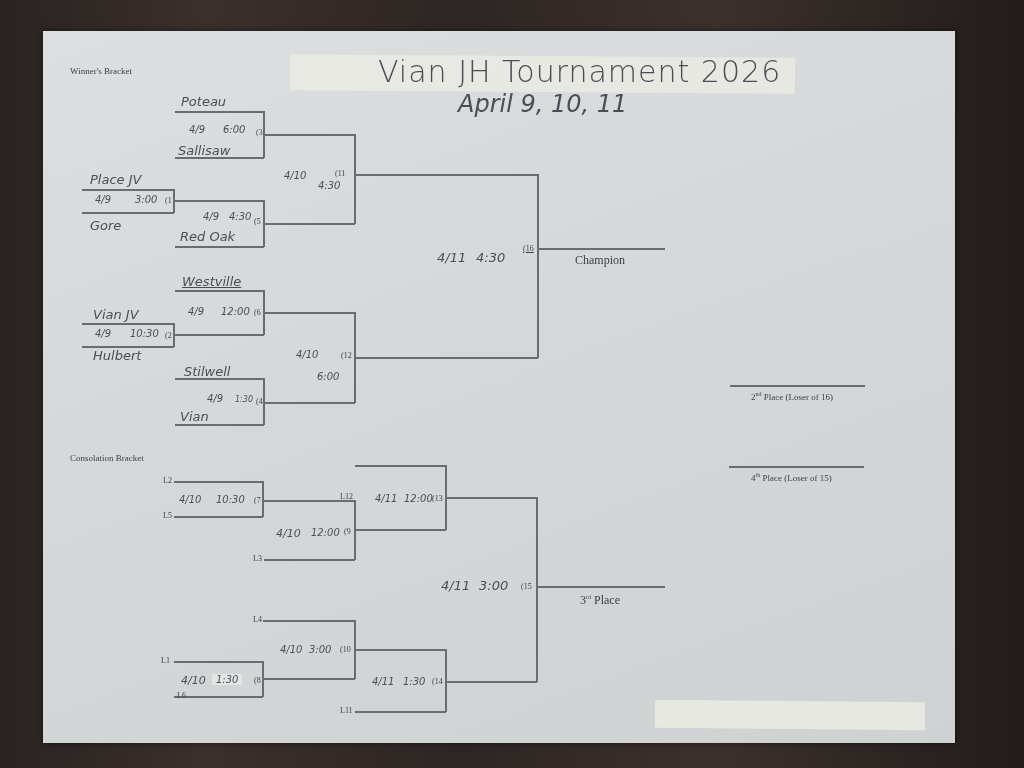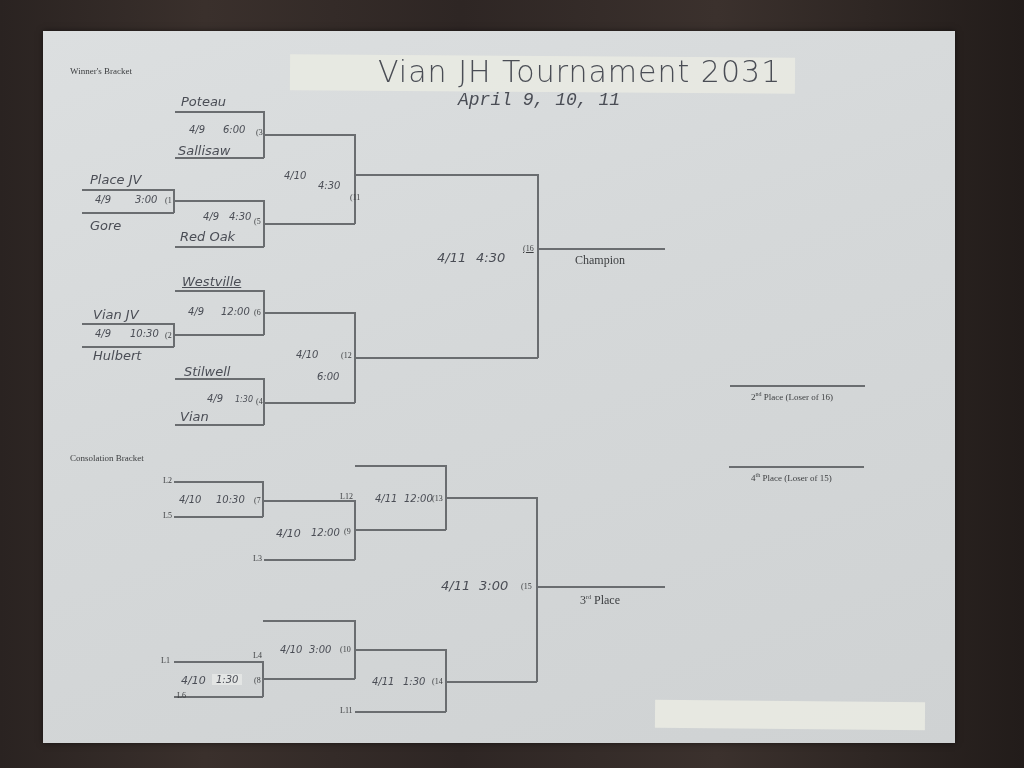--- a/index.html
+++ b/index.html
@@ -16,37 +16,37 @@
   .tape {
     position: absolute; background: rgba(232,233,226,0.92);
   }
   .abs { position: absolute; }
   .line { position: absolute; background: #6a6d70; }
   .hline { height: 1.5px; }
   .vline { width: 1.5px; }
   .printed { font-family: "Liberation Serif", serif; color: #3c3e40; }
   .hand { font-family: "DejaVu Sans", sans-serif; font-style: italic; color: #4a4d55; }
   .title { font-size: 30px; font-weight: 300; letter-spacing: 1px; }
-  .subtitle { font-size: 18px; font-family: Liberation Mono, monospace; }
+  .subtitle { font-size: 24px; }
   .label-sm { font-size: 9px; }
   .label-md { font-size: 12px; }
   .team { font-size: 13px; }
   .sched { font-size: 10px; }
   .gnum { font-size: 8px; }
   sup { font-size: 6px; }
 </style>
 </head>
 <body>
 
 <div class="paper"></div>
 
 <div class="tape" style="left:290px;top:56px;width:505px;height:36px;transform:rotate(0.4deg);"></div>
 <div class="tape" style="left:655px;top:701px;width:270px;height:28px;transform:rotate(0.5deg);"></div>
 
-<div class="abs hand title" style="left:378px;top:54px;font-style:normal;">Vian JH Tournament 2031</div>
+<div class="abs hand title" style="left:378px;top:54px;font-style:normal;">Vian JH Tournament 2026</div>
 <div class="abs hand subtitle" style="left:458px;top:90px;">April 9, 10, 11</div>
 
 <div class="abs printed label-sm" style="left:70px;top:66px;">Winner's Bracket</div>
 
 <div class="line hline" style="left:175px;top:111px;width:89px;"></div>
 <div class="line hline" style="left:175px;top:157px;width:89px;"></div>
 <div class="line vline" style="left:263px;top:111px;height:47px;"></div>
 
 <div class="line hline" style="left:82px;top:189px;width:92px;"></div>
 <div class="line hline" style="left:82px;top:212px;width:92px;"></div>
@@ -93,21 +93,21 @@
 <div class="abs printed gnum" style="left:165px;top:196px;">(1</div>
 <div class="abs hand team" style="left:90px;top:218px;">Gore</div>
 
 <div class="abs hand sched" style="left:203px;top:211px;">4/9</div>
 <div class="abs hand sched" style="left:229px;top:211px;">4:30</div>
 <div class="abs printed gnum" style="left:254px;top:217px;">(5</div>
 <div class="abs hand team" style="left:180px;top:229px;">Red Oak</div>
 
 <div class="abs hand sched" style="left:284px;top:170px;">4/10</div>
 <div class="abs hand sched" style="left:318px;top:180px;">4:30</div>
-<div class="abs printed gnum" style="left:350px;top:169px;margin-top:24px;">(11</div>
+<div class="abs printed gnum" style="left:335px;top:169px;">(11</div>
 
 <div class="abs hand team" style="left:182px;top:274px;text-decoration:underline;">Westville</div>
 <div class="abs hand sched" style="left:188px;top:306px;">4/9</div>
 <div class="abs hand sched" style="left:221px;top:306px;">12:00</div>
 <div class="abs printed gnum" style="left:254px;top:308px;">(6</div>
 
 <div class="abs hand team" style="left:93px;top:307px;">Vian JV</div>
 <div class="abs hand sched" style="left:95px;top:328px;">4/9</div>
 <div class="abs hand sched" style="left:130px;top:328px;">10:30</div>
 <div class="abs printed gnum" style="left:165px;top:331px;">(2</div>
@@ -177,21 +177,21 @@
 <div class="abs hand sched" style="left:276px;top:527px;font-size:11px;">4/10</div>
 <div class="abs hand sched" style="left:311px;top:527px;">12:00</div>
 <div class="abs printed gnum" style="left:344px;top:527px;">(9</div>
 <div class="abs printed gnum" style="left:253px;top:554px;">L3</div>
 
 <div class="abs printed gnum" style="left:340px;top:460px;margin-top:32px;">L12</div>
 <div class="abs hand sched" style="left:375px;top:493px;">4/11</div>
 <div class="abs hand sched" style="left:404px;top:493px;">12:00</div>
 <div class="abs printed gnum" style="left:432px;top:494px;">(13</div>
 
-<div class="abs printed gnum" style="left:253px;top:615px;margin-top:36px;">L4</div>
+<div class="abs printed gnum" style="left:253px;top:615px;">L4</div>
 <div class="abs hand sched" style="left:280px;top:644px;">4/10</div>
 <div class="abs hand sched" style="left:309px;top:644px;">3:00</div>
 <div class="abs printed gnum" style="left:340px;top:645px;">(10</div>
 
 <div class="abs printed gnum" style="left:161px;top:656px;">L1</div>
 <div class="abs hand sched" style="left:181px;top:674px;font-size:11px;">4/10</div>
 <div class="abs hand sched" style="left:212px;top:674px;background:#e3e5e4;padding:0 4px;">1:30</div>
 <div class="abs printed gnum" style="left:254px;top:676px;">(8</div>
 <div class="abs printed gnum" style="left:161px;top:691px;padding-left:16px;">L6</div>
 

